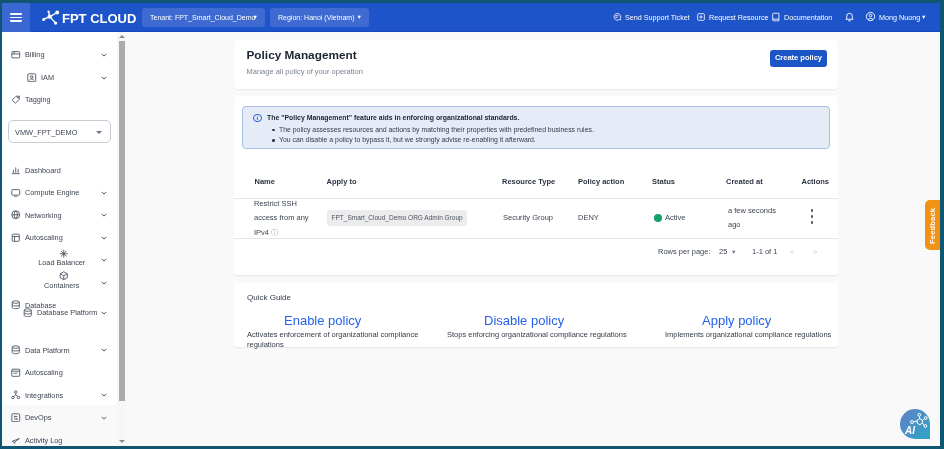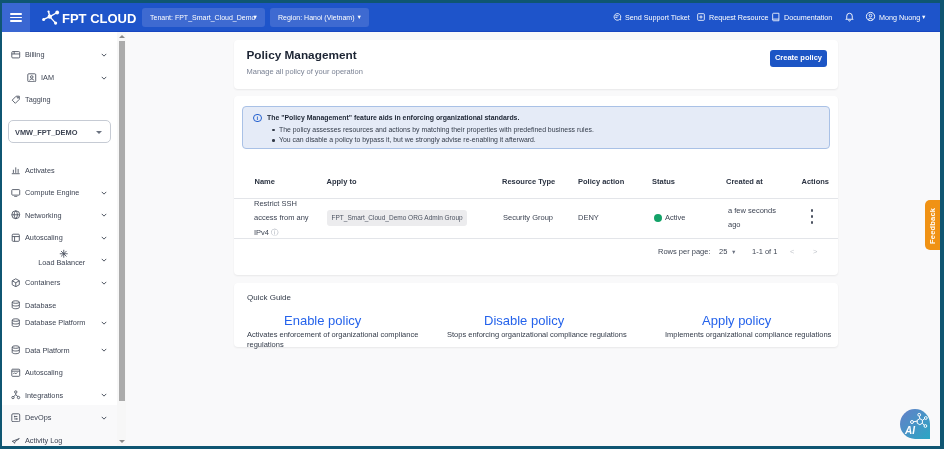--- a/index.html
+++ b/index.html
@@ -19,21 +19,21 @@
   .navbtn .car { position:absolute; right:7px; top:0px; font-size:5.5px; }
   .nav-item { position:absolute; top:0; height:29px; color:#fff; font-size:7.2px; font-weight:normal; line-height:29px; white-space:nowrap; }
   .nav-item svg { vertical-align:-2px; margin-right:3px; }
   
   .sidebar { position:absolute; left:0; top:29px; width:115px; height:373px; background:#fff; }
   .sb-item { position:absolute; left:0; width:115px; height:22.5px; display:flex; align-items:center; }
   .sb-item .ico { width:9.5px; height:9.5px; margin-left:9px; flex:none; }
   .sb-item .lbl { margin-left:4.5px; font-size:7.3px; color:#3d4453; white-space:nowrap; }
   .sb-item .chev { position:absolute; right:10px; top:8.5px; width:6px; height:6px; }
   .sb-select { position:absolute; left:6px; top:88px; width:103px; height:23px; border:1px solid #c6cbd4; border-radius:5px; background:#fff; }
-  .sb-select .txt { position:absolute; left:6px; top:7px; font-size:7.4px; color:#3d4453;font-weight:bold; }
+  .sb-select .txt { position:absolute; left:6px; top:7px; font-size:7.4px; color:#3d4453; }
   .sb-select .dar { position:absolute; right:8px; top:10px; width:0; height:0; border-left:3px solid transparent; border-right:3px solid transparent; border-top:3.5px solid #6b7280; }
   
   .sb-scroll { position:absolute; left:115px; top:29px; width:9px; height:414px; background:#f7f7f7; }
   .sb-thumb { position:absolute; left:1.5px; top:9px; width:6px; height:360px; background:#ababab; }
   .arrow-up { position:absolute; left:1.5px; top:3px; width:0; height:0; border-left:3px solid transparent; border-right:3px solid transparent; border-bottom:3.5px solid #8a8a8a; }
   .arrow-dn { position:absolute; left:1.5px; bottom:3px; width:0; height:0; border-left:3px solid transparent; border-right:3px solid transparent; border-top:3.5px solid #8a8a8a; }
   
   .main { position:absolute; left:124px; top:29px; width:814px; height:414px; background:#f9f9fa; }
   .card { position:absolute; left:108px; width:604px; background:#fff; border-radius:4px; box-shadow:0 1px 2px rgba(0,0,0,0.07); }
   .hdr-card { top:8px; height:48.5px; }
@@ -153,21 +153,21 @@
         <span class="lbl">Tagging</span>
       </div>
       <div class="sb-select">
         <span class="txt">VMW_FPT_DEMO</span>
         <span class="dar"></span>
       </div>
       <div class="sb-item" style="top: 126.75px;">
         <svg class="ico" viewBox="0 0 12 12" fill="none" stroke="#49505e" stroke-width="1.1">
           <path d="M1 11h10M3 10V6M6 10V3M9 10V5"></path>
         </svg>
-        <span class="lbl">Activates</span>
+        <span class="lbl">Dashboard</span>
       </div>
       <div class="sb-item" style="top: 149.25px;">
         <svg class="ico" viewBox="0 0 12 12" fill="none" stroke="#49505e" stroke-width="1.1">
           <rect x="1" y="2" width="10" height="7" rx="1"></rect>
           <path d="M4 11h4"></path>
         </svg>
         <span class="lbl">Compute Engine</span>
         <svg class="chev" viewBox="0 0 8 8" fill="none" stroke="#49505e" stroke-width="1.3">
           <path d="M1 2.5l3 3 3-3"></path>
         </svg>
@@ -194,38 +194,38 @@
       </div>
       <div class="sb-item" style="top: 216.75px; flex-direction: column;">
         <svg class="ico" viewBox="0 0 12 12" fill="none" stroke="#49505e" stroke-width="1.1">
           <path d="M6 1v10M1 6h10M2.5 2.5l7 7M9.5 2.5l-7 7"></path>
         </svg>
         <span class="lbl">Load Balancer</span>
         <svg class="chev" viewBox="0 0 8 8" fill="none" stroke="#49505e" stroke-width="1.3">
           <path d="M1 2.5l3 3 3-3"></path>
         </svg>
       </div>
-      <div class="sb-item" style="top: 239.25px;">
+      <div class="sb-item" style="top: 239.25px; flex-direction: column;">
         <svg class="ico" viewBox="0 0 12 12" fill="none" stroke="#49505e" stroke-width="1.1">
           <path d="M6 1l4.5 2.5v5L6 11 1.5 8.5v-5z"></path>
           <path d="M1.5 3.5L6 6l4.5-2.5M6 6v5"></path>
         </svg>
         <span class="lbl">Containers</span>
         <svg class="chev" viewBox="0 0 8 8" fill="none" stroke="#49505e" stroke-width="1.3">
           <path d="M1 2.5l3 3 3-3"></path>
         </svg>
       </div>
       <div class="sb-item" style="top: 261.75px;">
         <svg class="ico" viewBox="0 0 12 12" fill="none" stroke="#49505e" stroke-width="1.1">
           <ellipse cx="6" cy="2.6" rx="4.5" ry="1.6"></ellipse>
           <path d="M1.5 2.6v6.8c0 .9 2 1.6 4.5 1.6s4.5-.7 4.5-1.6V2.6M1.5 6c0 .9 2 1.6 4.5 1.6S10.5 6.9 10.5 6"></path>
         </svg>
         <span class="lbl">Database</span>
       </div>
-      <div class="sb-item" style="top: 279px;">
+      <div class="sb-item" style="top: 269px; padding-left: 12px;">
         <svg class="ico" viewBox="0 0 12 12" fill="none" stroke="#49505e" stroke-width="1.1">
           <ellipse cx="6" cy="2.6" rx="4.5" ry="1.6"></ellipse>
           <path d="M1.5 2.6v6.8c0 .9 2 1.6 4.5 1.6s4.5-.7 4.5-1.6V2.6M1.5 6c0 .9 2 1.6 4.5 1.6S10.5 6.9 10.5 6"></path>
         </svg>
         <span class="lbl">Database Platform</span>
         <svg class="chev" viewBox="0 0 8 8" fill="none" stroke="#49505e" stroke-width="1.3">
           <path d="M1 2.5l3 3 3-3"></path>
         </svg>
       </div>
       <div class="sb-item" style="top: 306.75px;">

